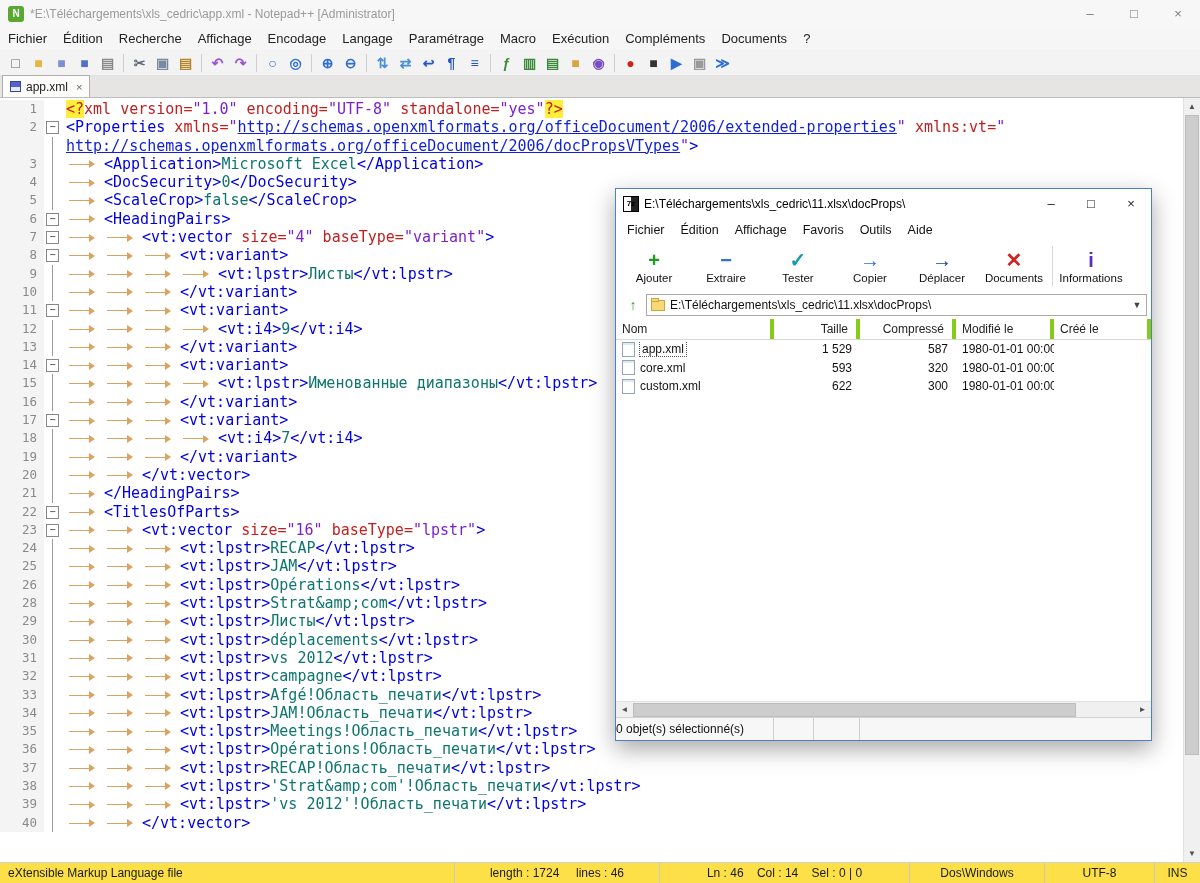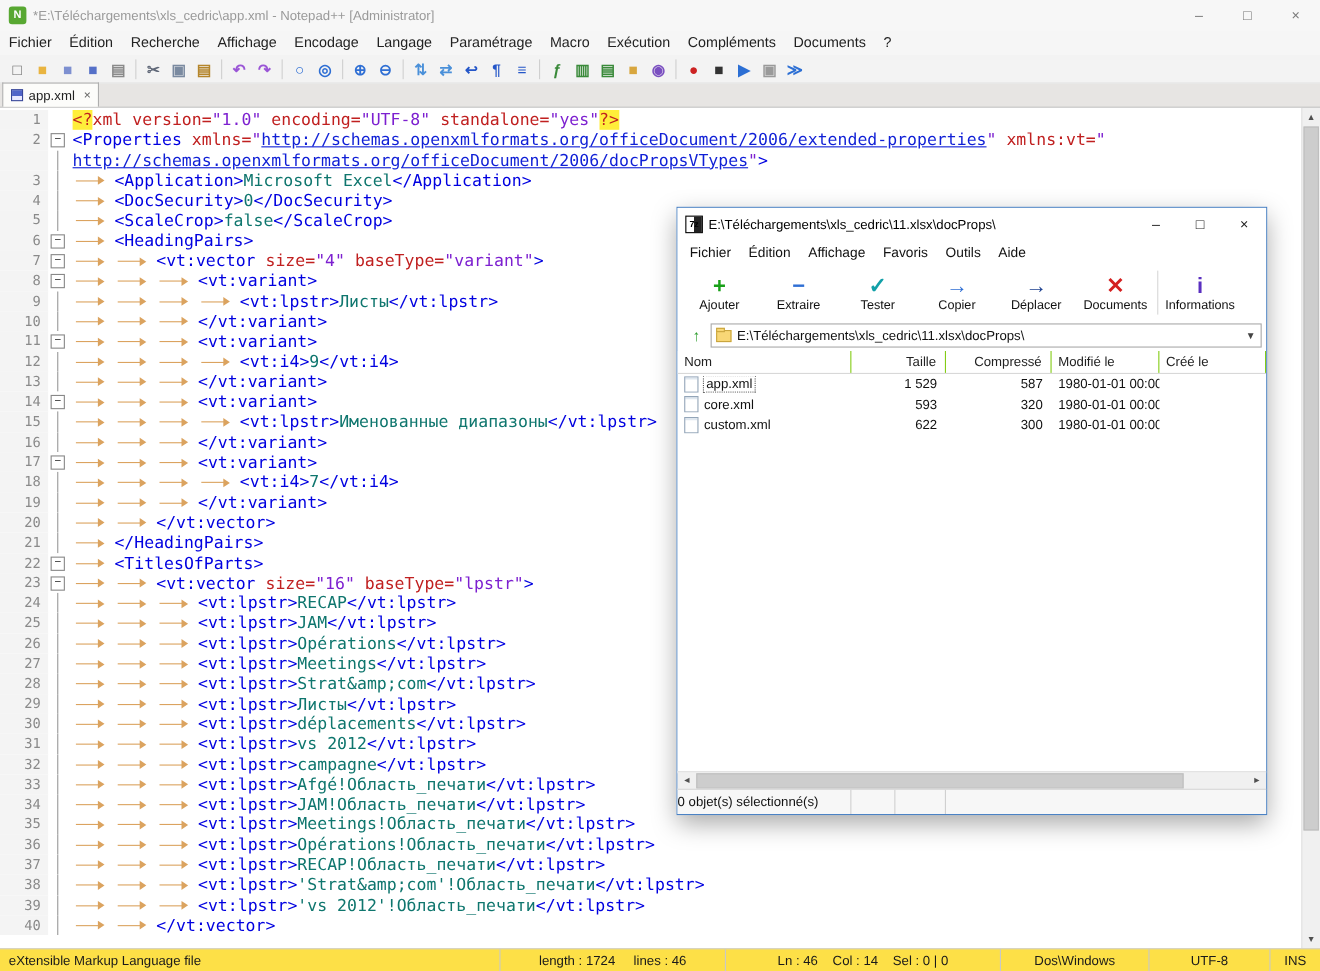--- a/index.html
+++ b/index.html
@@ -86,21 +86,21 @@
   .sz-up{width:26px;height:22px;text-align:center;line-height:22px;color:#2f9e2f;font-weight:bold;font-size:14px;flex:none;}
   .sz-combo{flex:1;height:22px;border:1px solid #a9a9a9;background:#fff;display:flex;align-items:center;box-sizing:border-box;}
   .sz-folder{width:14px;height:11px;background:#f8d776;border:1px solid #c9a53e;margin:0 5px 0 4px;
     position:relative;box-sizing:border-box;flex:none;}
   .sz-folder::before{content:"";position:absolute;left:-1px;top:-3px;width:6px;height:2px;background:#f8d776;border:1px solid #c9a53e;}
   .sz-path{flex:1;white-space:nowrap;overflow:hidden;font-size:12px;}
   .sz-drop{width:18px;text-align:center;color:#444;font-size:9px;flex:none;}
 
   .sz-list{position:absolute;left:0;right:0;top:130px;height:384px;background:#fff;overflow:hidden;}
   .sz-header{height:20px;display:flex;border-bottom:1px solid #d8d8d8;color:#222;align-items:center;background:#fff;}
-  .hc{height:100%;display:flex;align-items:center;border-right:1px solid #84cc16;box-sizing:border-box;padding-left:6px;}
+  .hc{height:100%;display:flex;align-items:center;border-right:4px solid #84cc16;box-sizing:border-box;padding-left:6px;}
   .col-name{width:158px;} .col-size{width:86px;justify-content:flex-end;padding-right:8px;text-align:right;}
   .col-packed{width:96px;justify-content:flex-end;padding-right:8px;text-align:right;}
   .col-mod{width:98px;} .col-created{flex:1;}
   .frow{height:18.5px;display:flex;align-items:center;}
   .fc{display:flex;align-items:center;box-sizing:border-box;padding-left:6px;white-space:nowrap;overflow:hidden;}
   .fc.col-size,.fc.col-packed{display:block;line-height:18.5px;}
   .ficon{width:11px;height:13px;background:#fff;border:1px solid #93a5b8;margin-right:5px;flex:none;
     box-shadow:inset 0 2px 0 #dfe7ef;}
   .fname.focusrect{outline:1px dotted #555;padding:0 2px;}
 
@@ -208,21 +208,20 @@
       <div class="erow"><div class="ln">17</div><div class="fm"><div class="fbox">−</div></div><div class="codeln"><span class="ta"></span><span class="ta"></span><span class="ta"></span><span class="st">&lt;vt:variant&gt;</span></div></div>
       <div class="erow"><div class="ln">18</div><div class="fm"><div class="fline"></div></div><div class="codeln"><span class="ta"></span><span class="ta"></span><span class="ta"></span><span class="ta"></span><span class="st">&lt;vt:i4&gt;</span><span class="sc">7</span><span class="st">&lt;/vt:i4&gt;</span></div></div>
       <div class="erow"><div class="ln">19</div><div class="fm"><div class="fline"></div></div><div class="codeln"><span class="ta"></span><span class="ta"></span><span class="ta"></span><span class="st">&lt;/vt:variant&gt;</span></div></div>
       <div class="erow"><div class="ln">20</div><div class="fm"><div class="fline"></div></div><div class="codeln"><span class="ta"></span><span class="ta"></span><span class="st">&lt;/vt:vector&gt;</span></div></div>
       <div class="erow"><div class="ln">21</div><div class="fm"><div class="fline"></div></div><div class="codeln"><span class="ta"></span><span class="st">&lt;/HeadingPairs&gt;</span></div></div>
       <div class="erow"><div class="ln">22</div><div class="fm"><div class="fbox">−</div></div><div class="codeln"><span class="ta"></span><span class="st">&lt;TitlesOfParts&gt;</span></div></div>
       <div class="erow"><div class="ln">23</div><div class="fm"><div class="fbox">−</div></div><div class="codeln"><span class="ta"></span><span class="ta"></span><span class="st">&lt;vt:vector</span><span class="sa"> size=</span><span class="sv">"16"</span><span class="sa"> baseType=</span><span class="sv">"lpstr"</span><span class="st">&gt;</span></div></div>
       <div class="erow"><div class="ln">24</div><div class="fm"><div class="fline"></div></div><div class="codeln"><span class="ta"></span><span class="ta"></span><span class="ta"></span><span class="st">&lt;vt:lpstr&gt;</span><span class="sc">RECAP</span><span class="st">&lt;/vt:lpstr&gt;</span></div></div>
       <div class="erow"><div class="ln">25</div><div class="fm"><div class="fline"></div></div><div class="codeln"><span class="ta"></span><span class="ta"></span><span class="ta"></span><span class="st">&lt;vt:lpstr&gt;</span><span class="sc">JAM</span><span class="st">&lt;/vt:lpstr&gt;</span></div></div>
       <div class="erow"><div class="ln">26</div><div class="fm"><div class="fline"></div></div><div class="codeln"><span class="ta"></span><span class="ta"></span><span class="ta"></span><span class="st">&lt;vt:lpstr&gt;</span><span class="sc">Opérations</span><span class="st">&lt;/vt:lpstr&gt;</span></div></div>
-      <div class="erow"><div class="ln">27</div><div class="fm"><div class="fline"></div></div><div class="codeln"><span class="ta"></span><span class="ta"></span><span class="ta"></span><span class="st">&lt;vt:lpstr&gt;</span><span class="sc">Meetings</span><span class="st">&lt;/vt:lpstr&gt;</span></div></div>
       <div class="erow"><div class="ln">28</div><div class="fm"><div class="fline"></div></div><div class="codeln"><span class="ta"></span><span class="ta"></span><span class="ta"></span><span class="st">&lt;vt:lpstr&gt;</span><span class="sc">Strat&amp;amp;com</span><span class="st">&lt;/vt:lpstr&gt;</span></div></div>
       <div class="erow"><div class="ln">29</div><div class="fm"><div class="fline"></div></div><div class="codeln"><span class="ta"></span><span class="ta"></span><span class="ta"></span><span class="st">&lt;vt:lpstr&gt;</span><span class="sc">Листы</span><span class="st">&lt;/vt:lpstr&gt;</span></div></div>
       <div class="erow"><div class="ln">30</div><div class="fm"><div class="fline"></div></div><div class="codeln"><span class="ta"></span><span class="ta"></span><span class="ta"></span><span class="st">&lt;vt:lpstr&gt;</span><span class="sc">déplacements</span><span class="st">&lt;/vt:lpstr&gt;</span></div></div>
       <div class="erow"><div class="ln">31</div><div class="fm"><div class="fline"></div></div><div class="codeln"><span class="ta"></span><span class="ta"></span><span class="ta"></span><span class="st">&lt;vt:lpstr&gt;</span><span class="sc">vs 2012</span><span class="st">&lt;/vt:lpstr&gt;</span></div></div>
       <div class="erow"><div class="ln">32</div><div class="fm"><div class="fline"></div></div><div class="codeln"><span class="ta"></span><span class="ta"></span><span class="ta"></span><span class="st">&lt;vt:lpstr&gt;</span><span class="sc">campagne</span><span class="st">&lt;/vt:lpstr&gt;</span></div></div>
       <div class="erow"><div class="ln">33</div><div class="fm"><div class="fline"></div></div><div class="codeln"><span class="ta"></span><span class="ta"></span><span class="ta"></span><span class="st">&lt;vt:lpstr&gt;</span><span class="sc">Afgé!Область_печати</span><span class="st">&lt;/vt:lpstr&gt;</span></div></div>
       <div class="erow"><div class="ln">34</div><div class="fm"><div class="fline"></div></div><div class="codeln"><span class="ta"></span><span class="ta"></span><span class="ta"></span><span class="st">&lt;vt:lpstr&gt;</span><span class="sc">JAM!Область_печати</span><span class="st">&lt;/vt:lpstr&gt;</span></div></div>
       <div class="erow"><div class="ln">35</div><div class="fm"><div class="fline"></div></div><div class="codeln"><span class="ta"></span><span class="ta"></span><span class="ta"></span><span class="st">&lt;vt:lpstr&gt;</span><span class="sc">Meetings!Область_печати</span><span class="st">&lt;/vt:lpstr&gt;</span></div></div>
       <div class="erow"><div class="ln">36</div><div class="fm"><div class="fline"></div></div><div class="codeln"><span class="ta"></span><span class="ta"></span><span class="ta"></span><span class="st">&lt;vt:lpstr&gt;</span><span class="sc">Opérations!Область_печати</span><span class="st">&lt;/vt:lpstr&gt;</span></div></div>
       <div class="erow"><div class="ln">37</div><div class="fm"><div class="fline"></div></div><div class="codeln"><span class="ta"></span><span class="ta"></span><span class="ta"></span><span class="st">&lt;vt:lpstr&gt;</span><span class="sc">RECAP!Область_печати</span><span class="st">&lt;/vt:lpstr&gt;</span></div></div>

